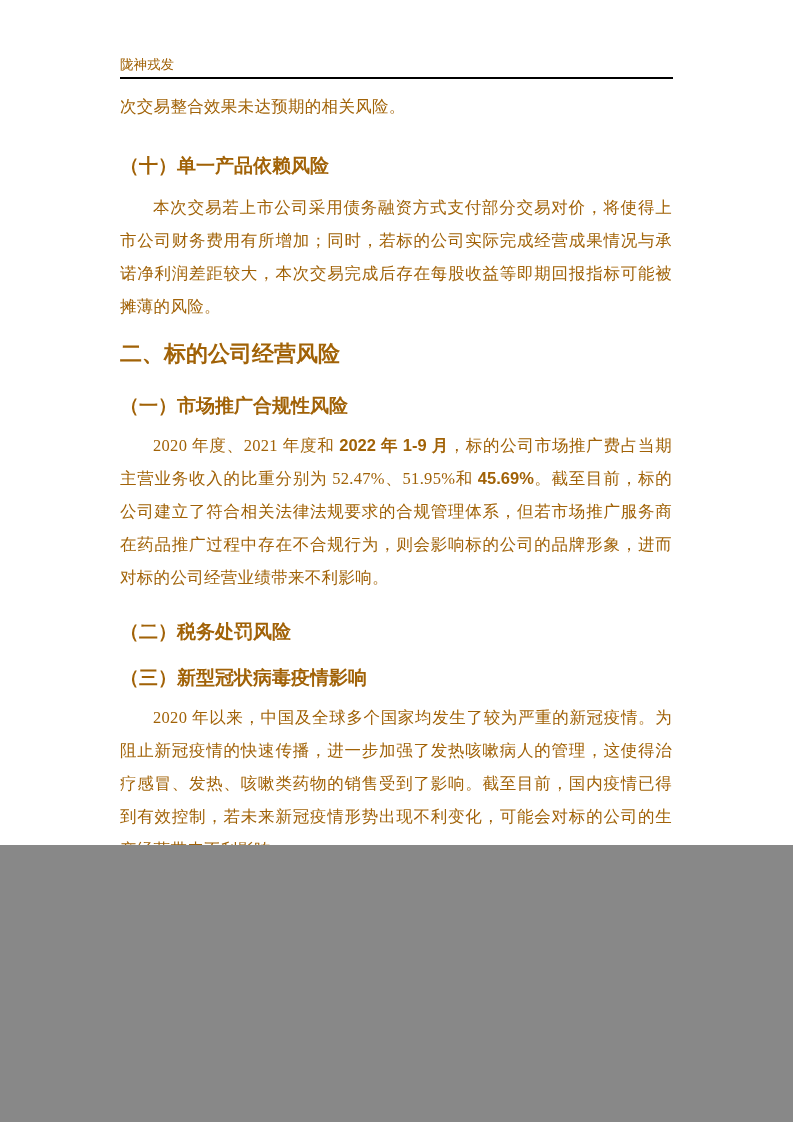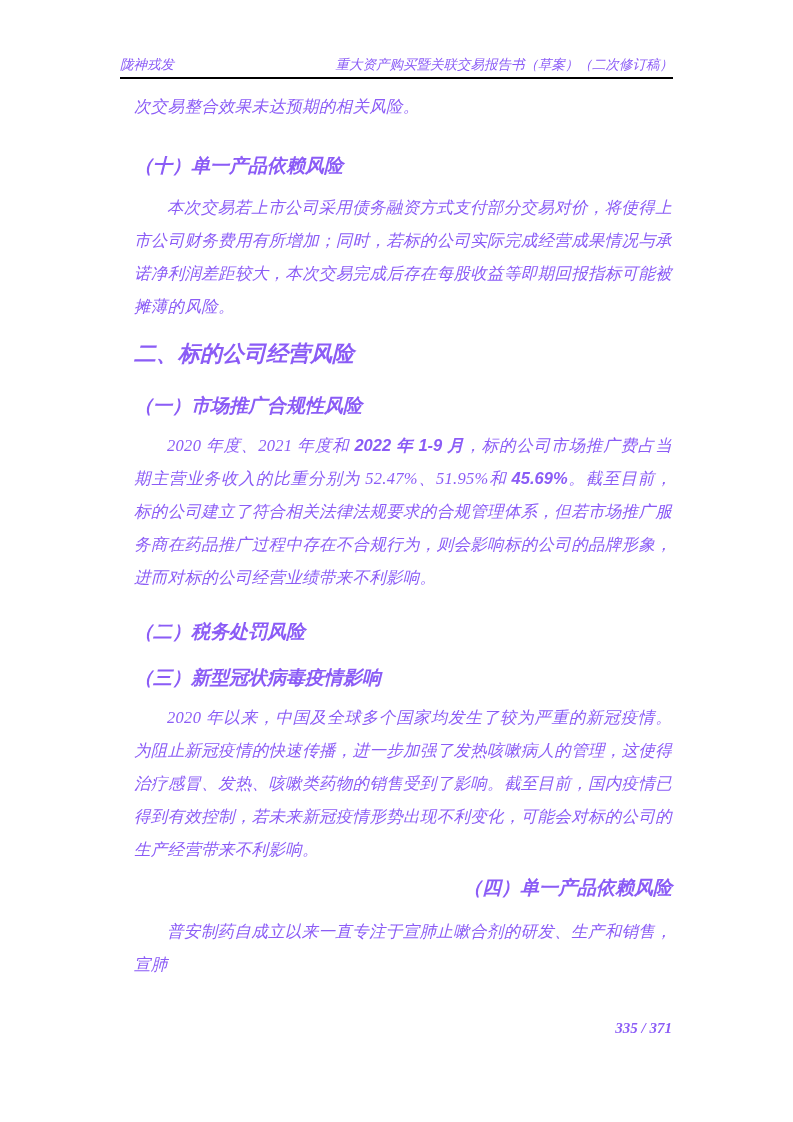--- a/index.html
+++ b/index.html
@@ -1,26 +1,25 @@
 <!DOCTYPE html>
 <html><head>
 <meta charset="utf-8">
 <style>
   * { margin: 0; padding: 0; box-sizing: border-box; }
   html, body { background: #888; }
   .page {
     position: relative;
     width: 793px;
-    height: 1122px;
+    height: 845px;
     margin: 0 auto;
     background: #ffffff;
-    color: #8b5cf6;
+    color: #a16207;
     overflow: hidden;
     font-family: "Liberation Serif", "DejaVu Serif", serif;
-    font-style: italic;
   }
   .header {
     position: absolute;
     left: 120px;
     right: 120px;
     top: 56px;
     display: flex;
     justify-content: space-between;
     align-items: flex-end;
     font-size: 13.5px;
@@ -28,21 +27,20 @@
     padding-bottom: 3px;
     border-bottom: 2px solid #000000;
   }
   .header .h-left { white-space: nowrap; }
   .header .h-right { white-space: nowrap; }
   .content {
     position: absolute;
     left: 120px;
     right: 121px;
     top: 90px;
-    margin-left: 14px;
   }
   p.body-text {
     font-size: 16.5px;
     line-height: 33px;
     text-align: justify;
     text-indent: 2em;
     letter-spacing: 0.3px;
   }
   p.no-indent { text-indent: 0; }
   .section-heading {
@@ -81,21 +79,20 @@
     font-family: "Liberation Serif", "DejaVu Serif", serif;
   }
 </style>
 </head>
 <body>
 
 <div class="page">
 
   <div class="header">
     <span class="h-left">陇神戎发</span>
-    <span class="h-right">重大资产购买暨关联交易报告书（草案）（二次修订稿）</span>
   </div>
 
   <div class="content">
 
     <p class="body-text no-indent">次交易整合效果未达预期的相关风险。</p>
 
     <h2 class="section-heading">（十）单一产品依赖风险</h2>
 
     <p class="body-text mt-p">本次交易若上市公司采用债务融资方式支付部分交易对价，将使得上市公司财务费用有所增加；同时，若标的公司实际完成经营成果情况与承诺净利润差距较大，本次交易完成后存在每股收益等即期回报指标可能被摊薄的风险。</p>
 

